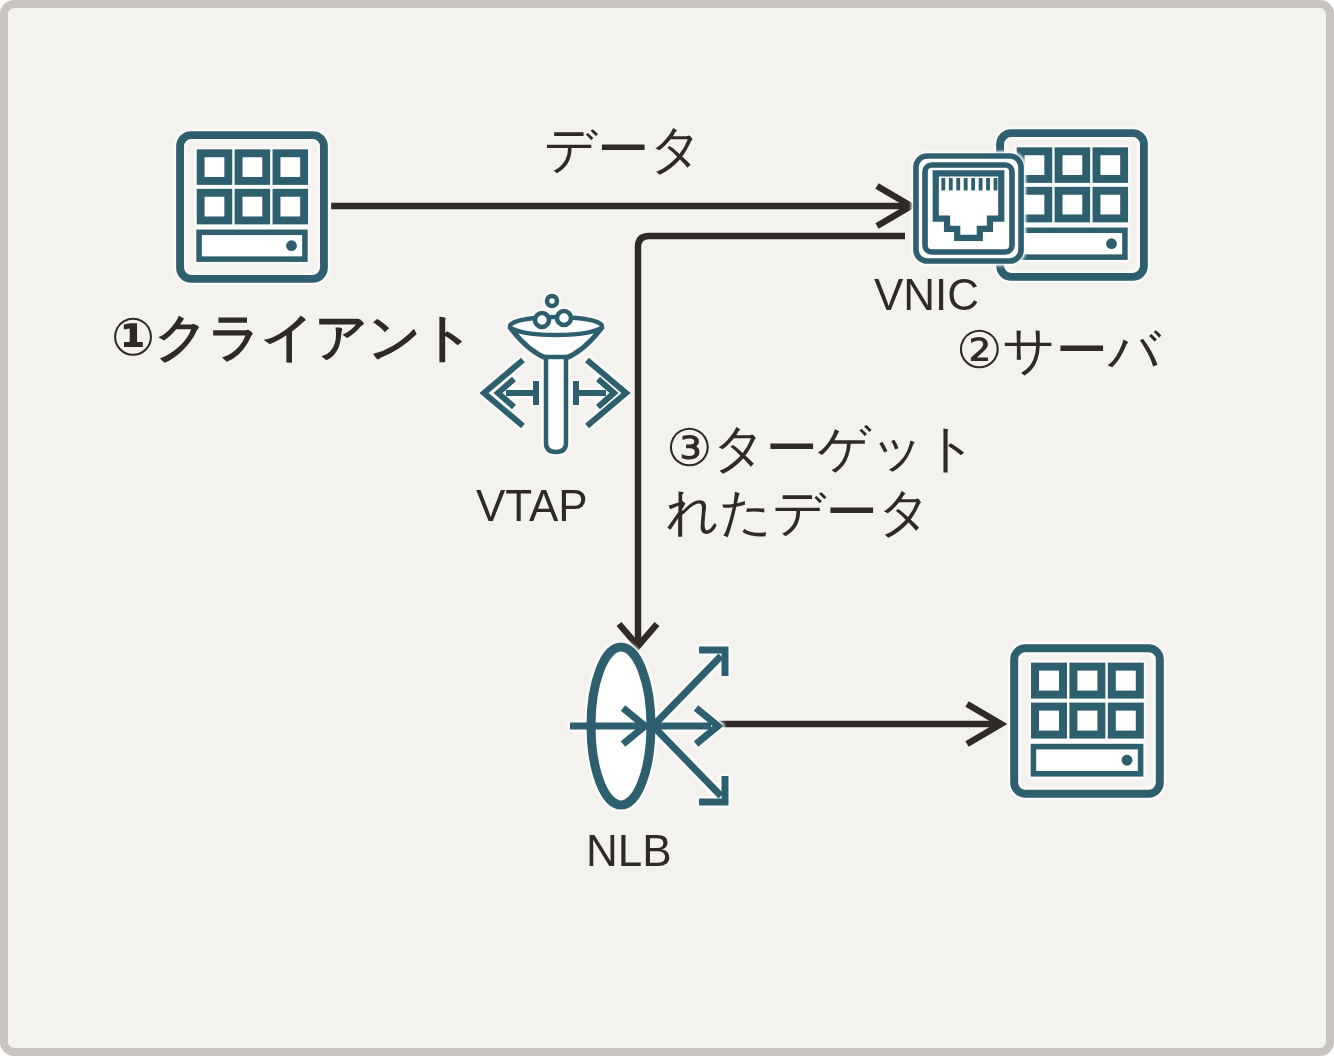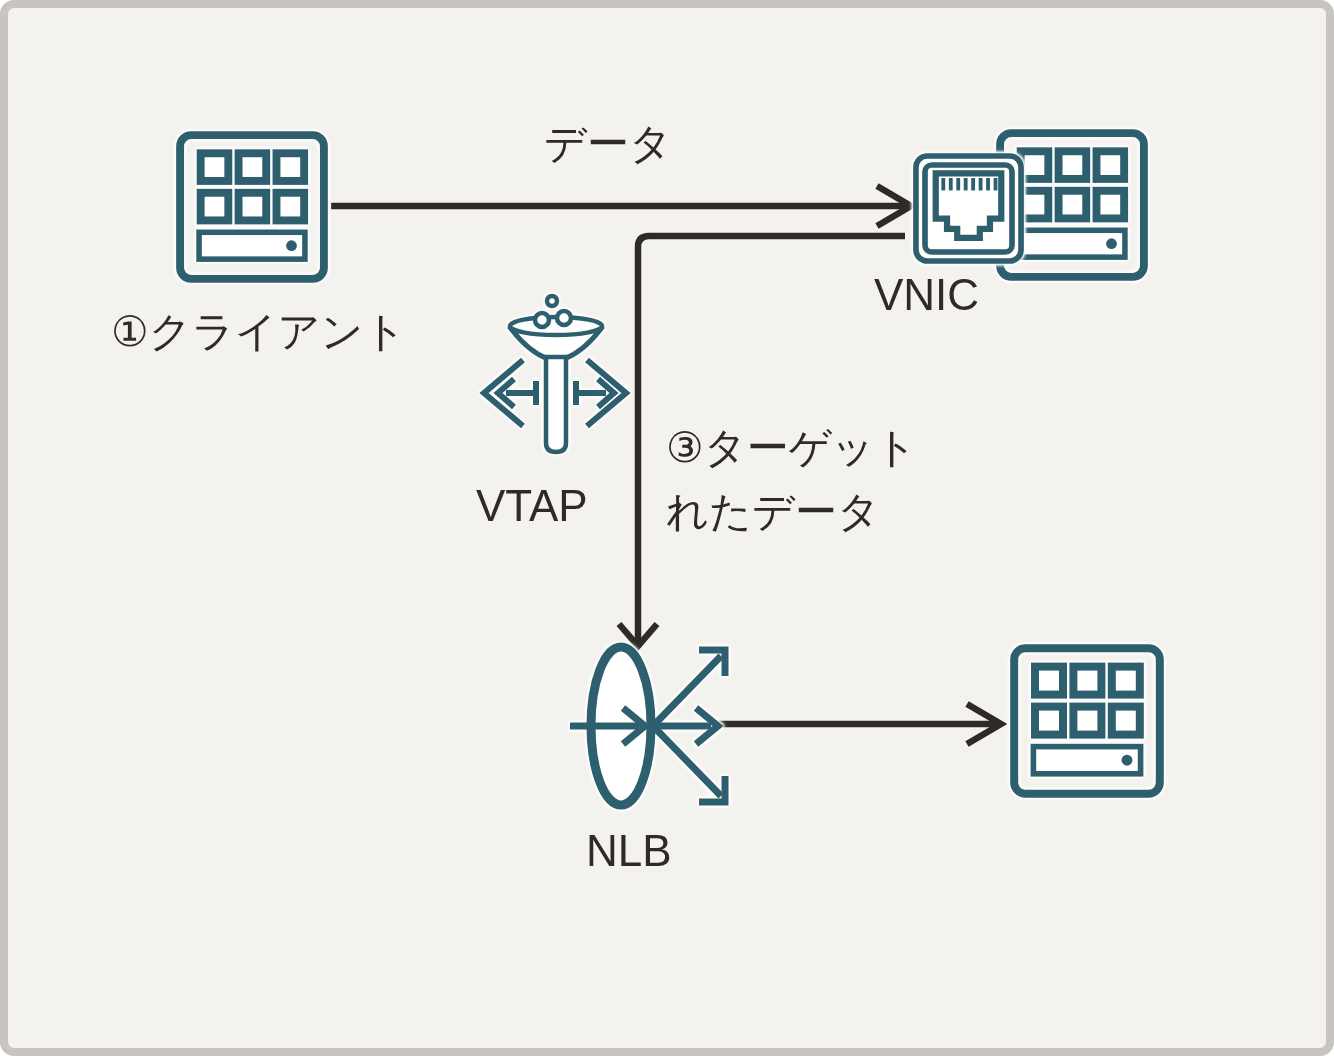--- a/index.html
+++ b/index.html
@@ -25,21 +25,21 @@
     z-index: 2;
     
     filter: drop-shadow(0 0 1.5px #ffffff)
             drop-shadow(0 0 1.5px #ffffff)
             drop-shadow(0 0 1px #ffffff);
   }
   .label {
     position: absolute;
     z-index: 3;
     color: #2e2a27;
-    font-size: 42px;
+    font-size: 52px;
     line-height: 1.15;
     white-space: pre-line;
     letter-spacing: 0px;
   }
   .label.latin { font-size: 44px; }
   #mirrored-label { line-height: 64px; }
   .stroke-ink { stroke: #2e2a27; fill: none; stroke-width: 6.5; }
 </style>
 </head>
 <body>
@@ -172,26 +172,27 @@
         <rect x="65.5" y="16" width="17.5" height="17.5"></rect>
         <rect x="17.5" y="41" width="17.5" height="17.5"></rect>
         <rect x="41.5" y="41" width="17.5" height="17.5"></rect>
         <rect x="65.5" y="41" width="17.5" height="17.5"></rect>
       </g>
       <rect x="16.5" y="66" width="67" height="17" stroke-width="3.5" fill="#ffffff"></rect>
       <circle cx="75" cy="74.5" r="3.4" fill="#2e5f6e" stroke="none"></circle>
     </g>
   </svg>
 
-  <div class="label" id="client-label" style="left:103px; top:300px;">①クライアント</div>
+  <div class="label" id="client-label" style="left:103px; top:300px;font-weight:bold;">①クライアント</div>
 
   <div class="label" id="data-label" style="left:536px; top:112px;">データ</div>
 
   <div class="label latin" id="vnic-label" style="left:866px; top:262px;">VNIC</div>
 
+  <div class="label" id="server-label" style="left:948px; top:313px;">②サーバ</div>
 
   <div class="label latin" id="vtap-label" style="left:468px; top:473px;">VTAP</div>
 
   <div class="label" id="mirrored-label" style="left:658px; top:408px;">③ターゲット
 れたデータ</div>
 
   <div class="label latin" id="nlb-label" style="left:578px; top:818px;">NLB</div>
 
 
 </div>

